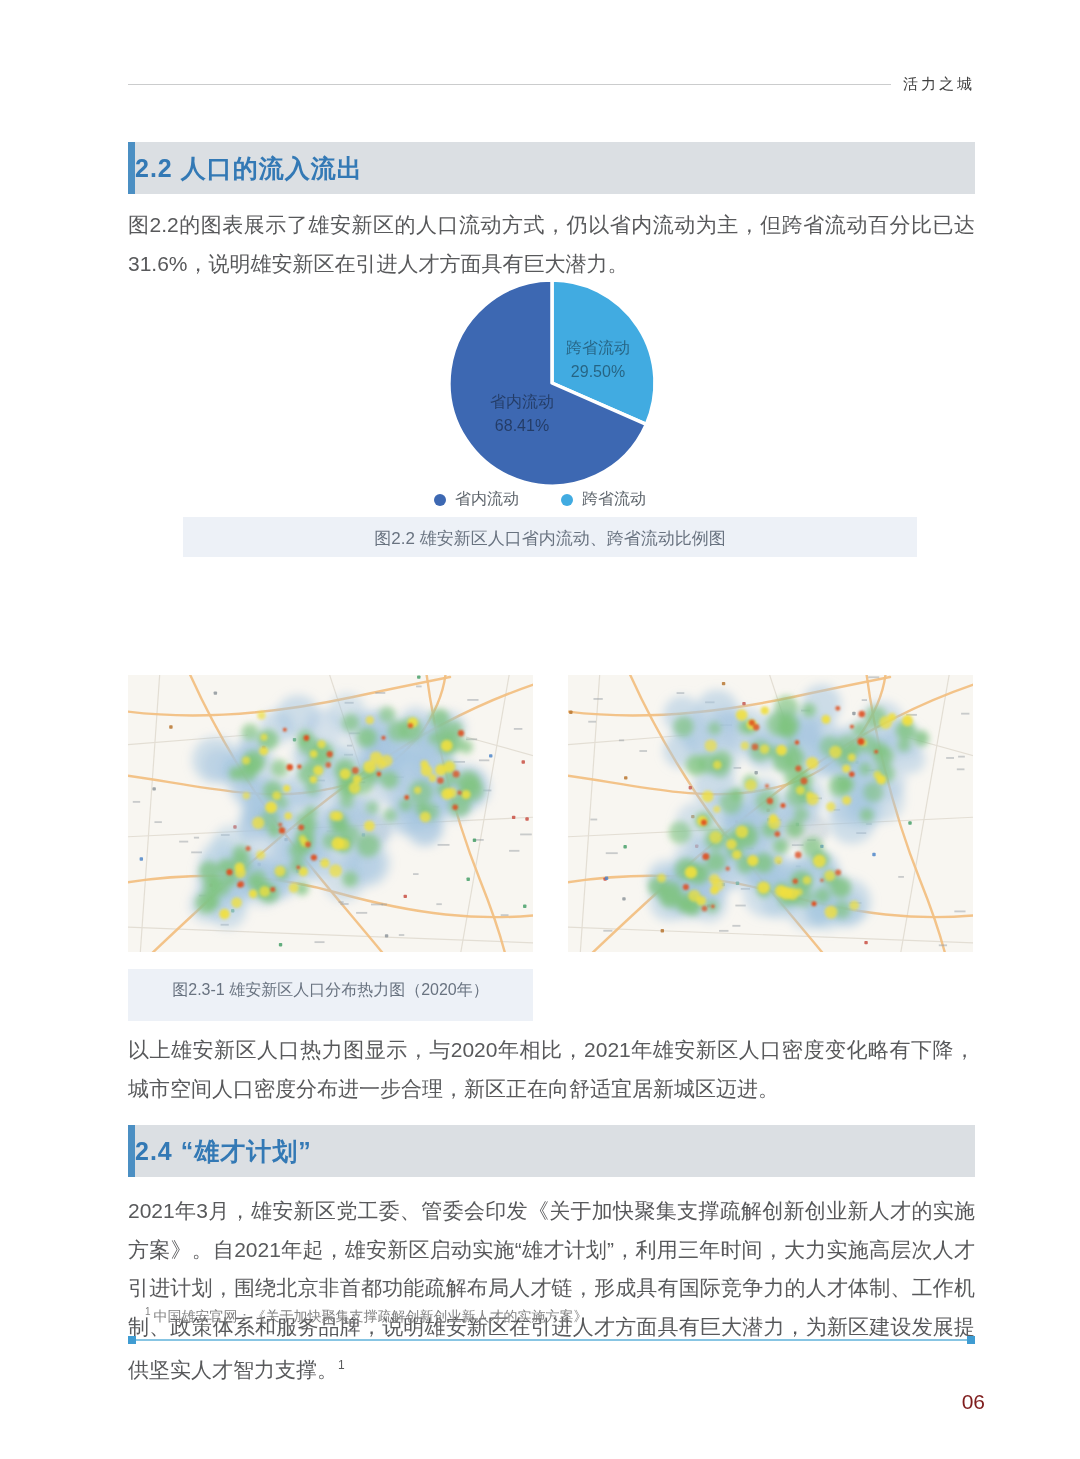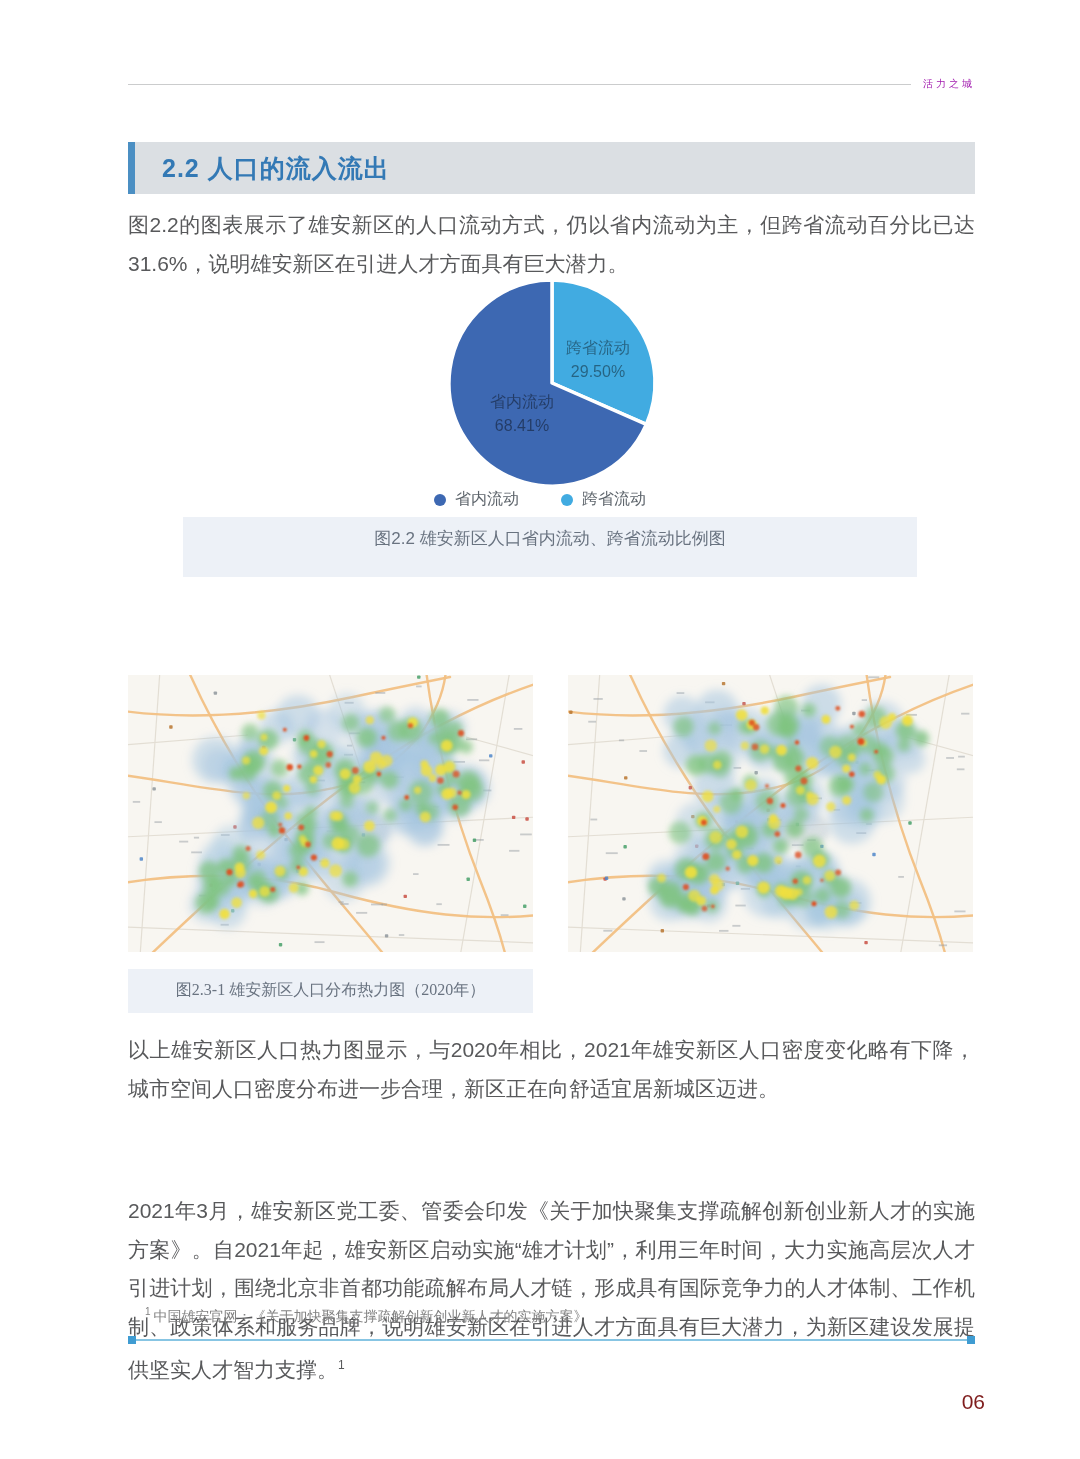--- a/index.html
+++ b/index.html
@@ -6,29 +6,29 @@
   .page{
     position:relative;
     width:1080px;height:1459px;
     background:#ffffff;
     font-family:"Liberation Sans","DejaVu Sans",sans-serif;
     overflow:hidden;
   }
   
   .header-row{position:absolute;left:128px;top:74px;width:847px;height:20px;display:flex;align-items:center;}
   .header-rule{flex:1;height:0;border-top:1px solid #cbcccd;}
-  .header-label{margin-left:12px;font-size:10px;color:#a21caf;letter-spacing:3px;white-space:nowrap;}
+  .header-label{margin-left:12px;font-size:15px;color:#404040;letter-spacing:3px;white-space:nowrap;}
 
   
   .sec-bar{
     position:absolute;left:128px;width:847px;height:52px;
     background:#dbdfe3;border-left:7px solid #4b8fc3;box-sizing:border-box;
   }
   .sec-bar .sec-title{
-    display:block;padding-left:27px;line-height:52px;
+    display:block;line-height:52px;
     font-size:25px;font-weight:bold;color:#3379b5;letter-spacing:1px;
   }
   .sec-bar-1{top:142px;} .sec-bar-2{top:600px;} .sec-bar-3{top:1125px;}
 
   
   .para{
     position:absolute;left:128px;width:847px;
     font-size:21px;line-height:38.5px;color:#58595b;
     text-align:justify;
   }
@@ -45,22 +45,22 @@
   .pie-label-1{left:538px;top:336px;}  
 
   .legend{position:absolute;left:0;top:489px;width:1080px;display:flex;justify-content:center;gap:42px;}
   .legend-item{display:flex;align-items:center;gap:9px;font-size:16px;color:#5d646b;}
   .legend-dot{width:12px;height:12px;border-radius:50%;}
 
   .fig-caption{
     position:absolute;background:#edf1f7;color:#697380;
     text-align:center;font-size:17px;
   }
-  .cap-pie{left:183px;top:517px;width:734px;height:60px;line-height:44px;}
-  .cap-map{top:969px;width:405px;height:44px;line-height:41px;font-size:16px;font-family:Liberation Serif, serif;}
+  .cap-pie{left:183px;top:517px;width:734px;height:40px;line-height:44px;}
+  .cap-map{top:969px;width:405px;height:52px;line-height:41px;font-size:16px;}
   .cap-map-1{left:128px;} .cap-map-2{left:568px;}
 
   
   .map-svg{position:absolute;top:675px;width:405px;height:277px;background:#f8f6f1;}
   .map-1{left:128px;} .map-2{left:568px;}
 
   
   .foot-rule{position:absolute;left:128px;top:1339px;width:847px;height:2px;background:#87c5e3;}
   .foot-rule::before,.foot-rule::after{
     content:"";position:absolute;top:-3px;width:8px;height:8px;background:#3f9cd2;
@@ -850,19 +850,22 @@
         <circle cx="246.0" cy="228.7" r="2.5" fill="#e04e1e" opacity="0.99"></circle>
         <circle cx="270.1" cy="197.4" r="3.0" fill="#e04e1e" opacity="0.75"></circle>
         <circle cx="253.9" cy="205.2" r="1.8" fill="#e04e1e" opacity="0.73"></circle>
       </g>
     </svg>
 
   <div class="fig-caption cap-map cap-map-1">图2.3-1 雄安新区人口分布热力图（2020年）</div>
 
   <div class="para para-2">以上雄安新区人口热力图显示，与2020年相比，2021年雄安新区人口密度变化略有下降，城市空间人口密度分布进一步合理，新区正在向舒适宜居新城区迈进。</div>
 
+  <div class="sec-bar sec-bar-3">
+    <span class="sec-title">2.4 “雄才计划”</span>
+  </div>
   <div class="para para-3"><span>2021年3月，雄安新区党工委、管委会印发《关于加快聚集支撑疏解创新创业新人才的实施方案》。自2021年起，雄安新区启动实施“雄才计划”，利用三年时间，大力实施高层次人才引进计划，围绕北京非首都功能疏解布局人才链，形成具有国际竞争力的人才体制、工作机制、政策体系和服务品牌，说明雄安新区在引进人才方面具有巨大潜力，为新区建设发展提供坚实人才智力支撑。</span><sup>1</sup></div>
 
   <div class="foot-rule"></div>
   <div class="footnote"><sup>1</sup><span>中国雄安官网：《关于加快聚集支撑疏解创新创业新人才的实施方案》</span></div>
 
   <div class="page-num">06</div>
 </div>
 
 </body></html>

